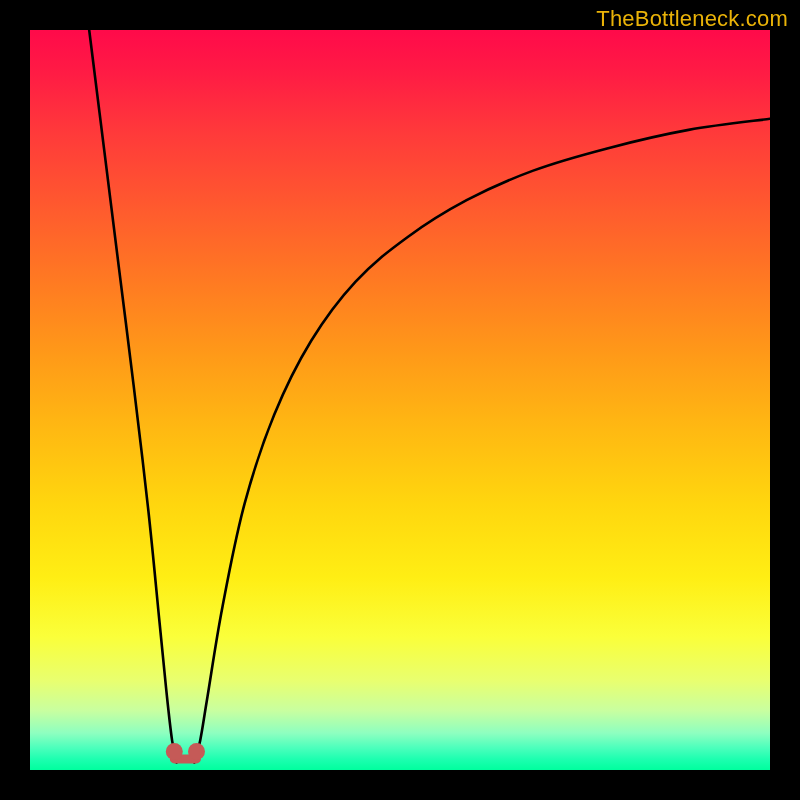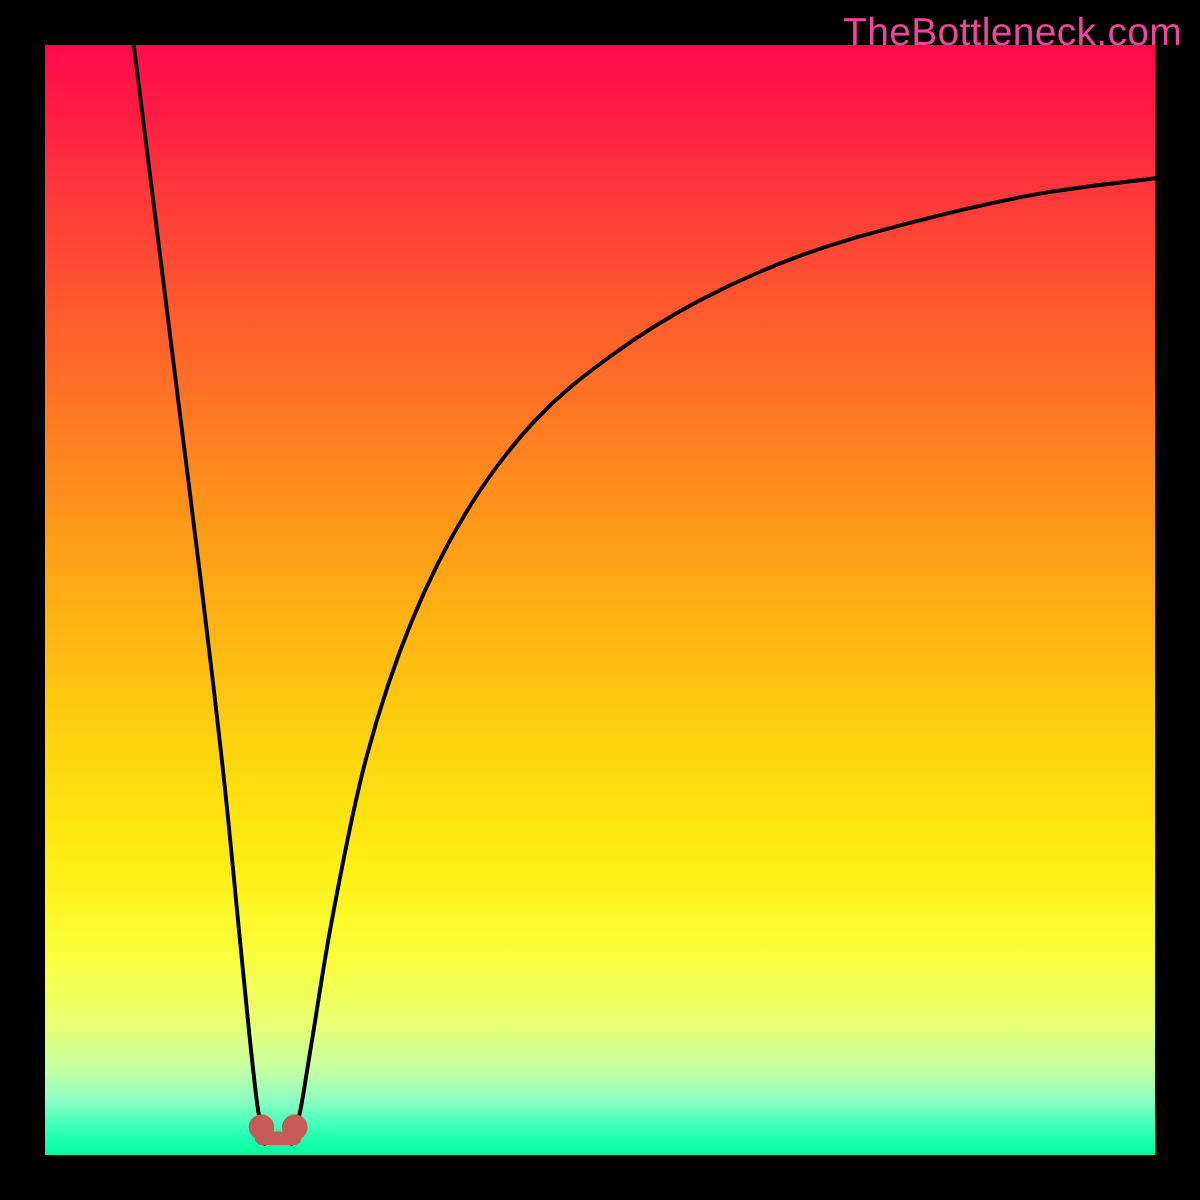--- a/index.html
+++ b/index.html
@@ -50,22 +50,22 @@
   svg.curves {
     position: absolute;
     inset: 0;
     width: 100%;
     height: 100%;
   }
   .watermark {
     position: absolute;
     top: 6px;
     right: 12px;
-    color: #ec4899;
-    font-size: 26px;
+    color: #eab308;
+    font-size: 22px;
     font-weight: 500;
     letter-spacing: 0.2px;
     user-select: none;
   }
 </style>
 </head>
 <body>
 
 <div class="frame">
 

